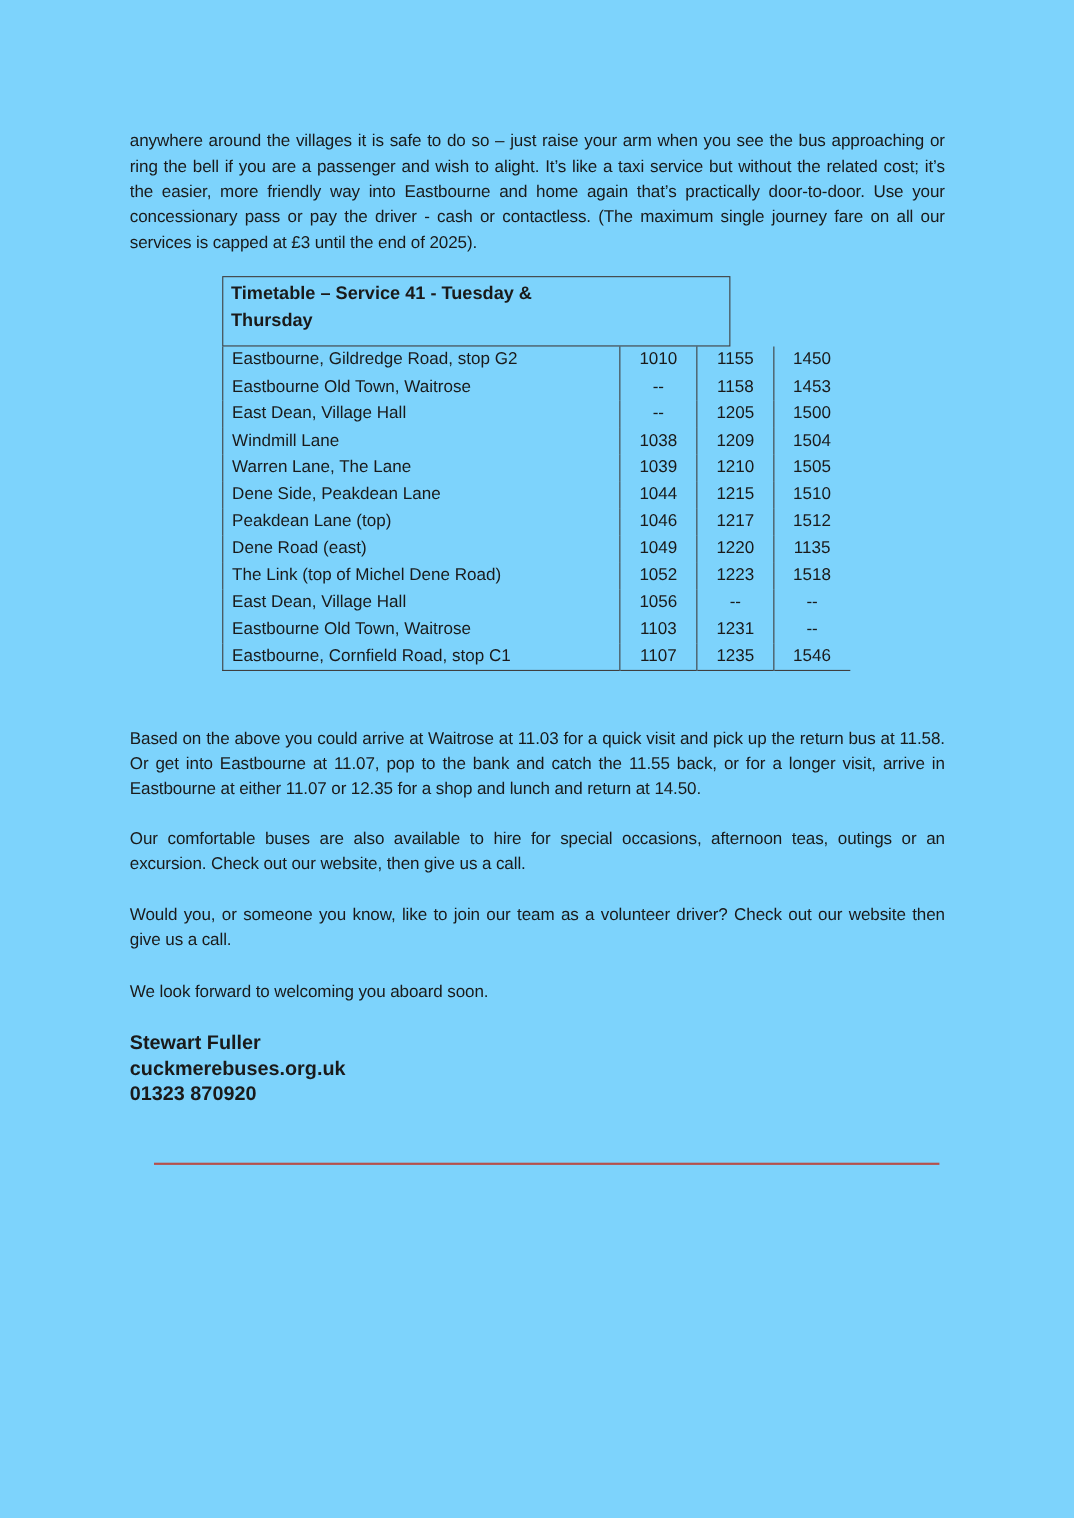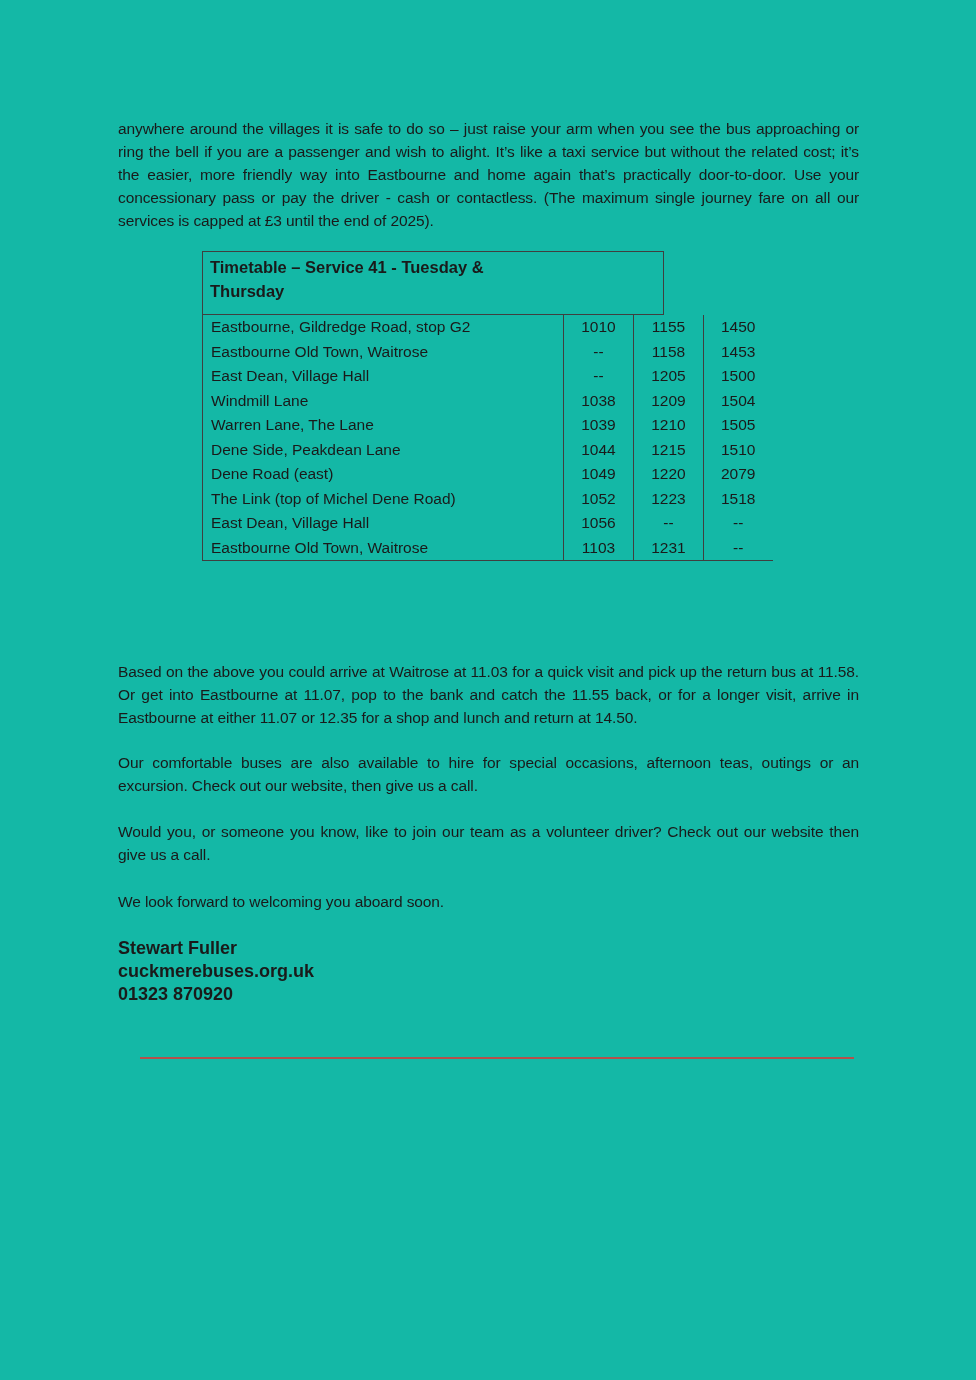--- a/index.html
+++ b/index.html
@@ -6,21 +6,21 @@
     --ink:#1a1a1a;
     --border:#3f3f3f;
     --rule:#b5504c;
   }
   *{margin:0;padding:0;box-sizing:border-box;}
   html,body{background:#ffffff;}
   .page{
     position:relative;
     width:976px;
     height:1380px;
-    background:#14b8a6;
+    background:#7dd3fc;
     font-family:"Liberation Sans", sans-serif;
     color:var(--ink);
     overflow:hidden;
   }
   .para{
     position:absolute;
     left:118px;
     width:741px;
     font-size:15.5px;
     line-height:23px;
@@ -143,42 +143,54 @@
           <td class="time">1210</td>
           <td class="time">1505</td>
         </tr>
         <tr>
           <td class="stop">Dene Side, Peakdean Lane</td>
           <td class="time">1044</td>
           <td class="time">1215</td>
           <td class="time">1510</td>
         </tr>
         <tr>
+          <td class="stop">Peakdean Lane (top)</td>
+          <td class="time">1046</td>
+          <td class="time">1217</td>
+          <td class="time">1512</td>
+        </tr>
+        <tr>
           <td class="stop">Dene Road (east)</td>
           <td class="time">1049</td>
           <td class="time">1220</td>
-          <td class="time">2079</td>
+          <td class="time">1135</td>
         </tr>
         <tr>
           <td class="stop">The Link (top of Michel Dene Road)</td>
           <td class="time">1052</td>
           <td class="time">1223</td>
           <td class="time">1518</td>
         </tr>
         <tr>
           <td class="stop">East Dean, Village Hall</td>
           <td class="time">1056</td>
           <td class="time">--</td>
           <td class="time">--</td>
         </tr>
         <tr>
           <td class="stop">Eastbourne Old Town, Waitrose</td>
           <td class="time">1103</td>
           <td class="time">1231</td>
           <td class="time">--</td>
+        </tr>
+        <tr>
+          <td class="stop">Eastbourne, Cornfield Road, stop C1</td>
+          <td class="time">1107</td>
+          <td class="time">1235</td>
+          <td class="time">1546</td>
         </tr>
       </tbody>
   </table>
 
   <p class="para justify p-based">Based on the above you could arrive at Waitrose at 11.03 for a quick visit and pick up the return bus at 11.58. Or get into Eastbourne at 11.07, pop to the bank and catch the 11.55 back, or for a longer visit, arrive in Eastbourne at either 11.07 or 12.35 for a shop and lunch and return at 14.50.</p>
 
   <p class="para justify p-hire">Our comfortable buses are also available to hire for special occasions, afternoon teas, outings or an excursion. Check out our website, then give us a call.</p>
 
   <p class="para justify p-volunteer">Would you, or someone you know, like to join our team as a volunteer driver? Check out our website then give us a call.</p>
 

